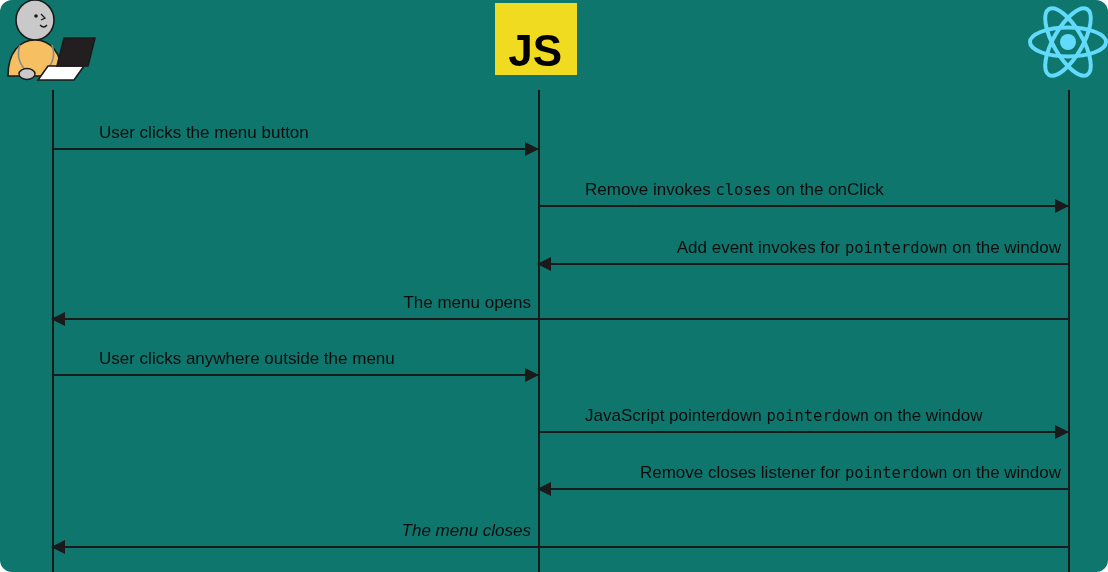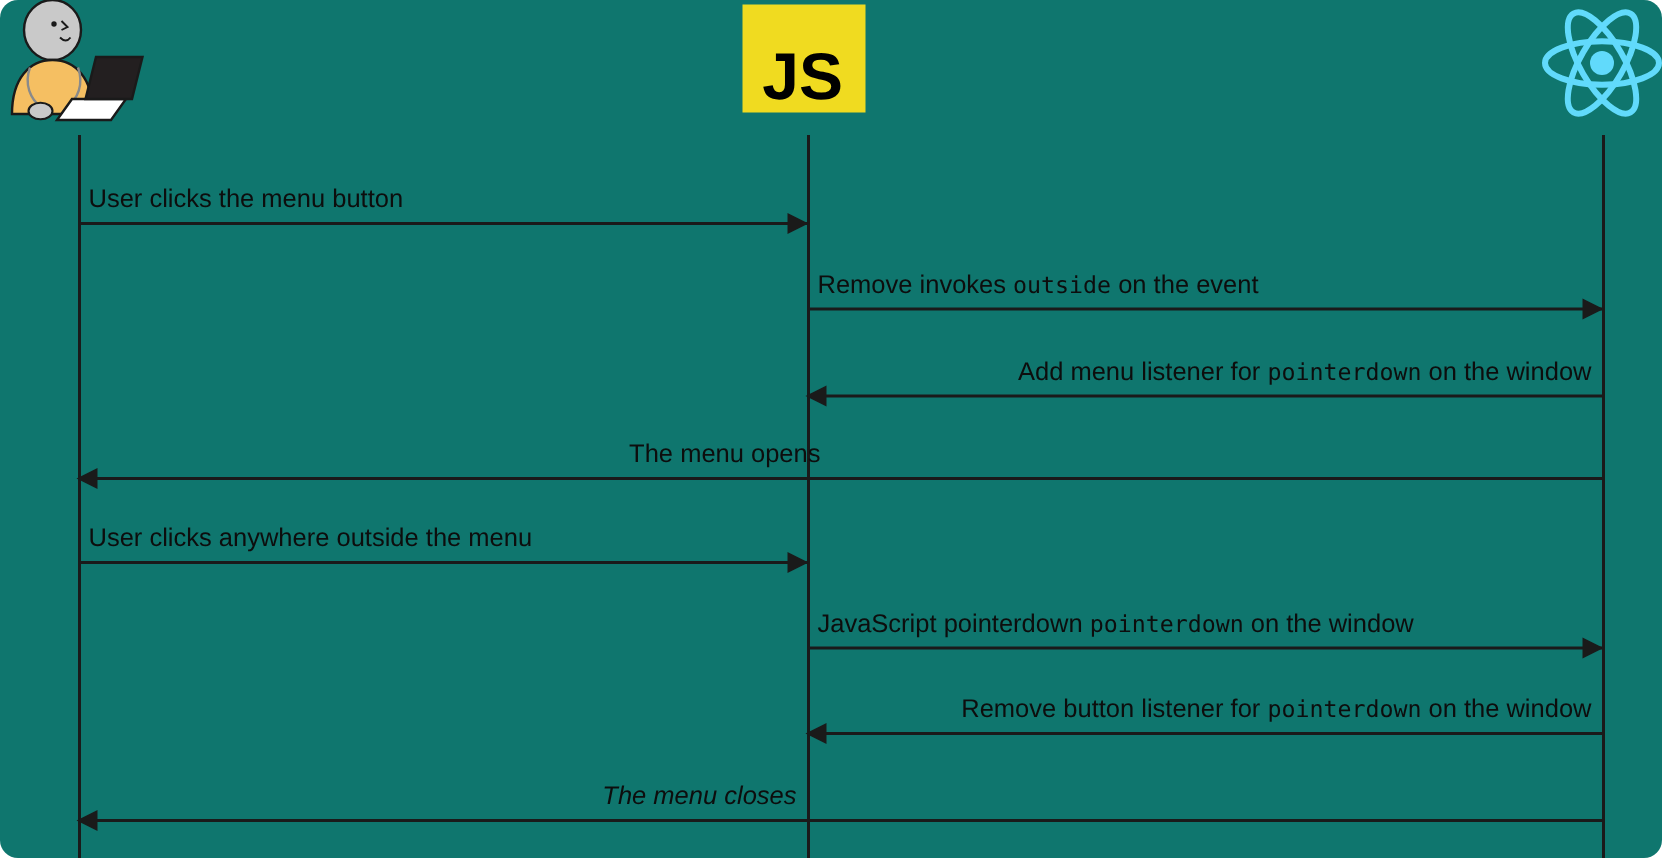--- a/index.html
+++ b/index.html
@@ -69,20 +69,21 @@
     left: -1px;
     border-right: 14px solid #1a1a1a;
   }
   .msg-label {
     position: absolute;
     bottom: 5px;
     white-space: nowrap;
     font-size: 17px;
     color: #0d0d0d;
     line-height: 20px;
+    margin-left: 40px;
   }
   .msg-label.align-left  { left: 7px;  }
   .msg-label.align-right { right: 7px; }
   .msg-label code {
     font-family: "DejaVu Sans Mono", "Liberation Mono", monospace;
     font-size: 15.5px;
     color: #0d0d0d;
   }
 </style>
 </head>
@@ -136,46 +137,46 @@
 
   <div id="messages-layer">
       <div class="message" style="left: 52px; width: 486px; top: 148px;">
         <div class="msg-line"></div>
         <div class="msg-head right"></div>
         <div class="msg-label align-left"><span>User clicks the menu button</span></div>
       </div>
       <div class="message" style="left: 538px; width: 530px; top: 205px;">
         <div class="msg-line"></div>
         <div class="msg-head right"></div>
-        <div class="msg-label align-left"><span>Remove invokes </span><code>outside</code><span> on the event</span></div>
+        <div class="msg-label align-left"><span>Remove invokes </span><code>closes</code><span> on the onClick</span></div>
       </div>
       <div class="message" style="left: 538px; width: 530px; top: 263px;">
         <div class="msg-line"></div>
         <div class="msg-head left"></div>
-        <div class="msg-label align-right"><span>Add menu listener for </span><code>pointerdown</code><span> on the window</span></div>
+        <div class="msg-label align-right"><span>Add event invokes for </span><code>pointerdown</code><span> on the window</span></div>
       </div>
       <div class="message" style="left: 52px; width: 1016px; top: 318px;">
         <div class="msg-line"></div>
         <div class="msg-head left"></div>
-        <div class="msg-label align-right" style="right: 521px;"><span>The menu opens</span></div>
+        <div class="msg-label align-right" style="right: 537px;"><span>The menu opens</span></div>
       </div>
       <div class="message" style="left: 52px; width: 486px; top: 374px;">
         <div class="msg-line"></div>
         <div class="msg-head right"></div>
         <div class="msg-label align-left"><span>User clicks anywhere outside the menu</span></div>
       </div>
       <div class="message" style="left: 538px; width: 530px; top: 431px;">
         <div class="msg-line"></div>
         <div class="msg-head right"></div>
         <div class="msg-label align-left"><span>JavaScript pointerdown </span><code>pointerdown</code><span> on the window</span></div>
       </div>
       <div class="message" style="left: 538px; width: 530px; top: 488px;">
         <div class="msg-line"></div>
         <div class="msg-head left"></div>
-        <div class="msg-label align-right"><span>Remove button listener for </span><code>pointerdown</code><span> on the window</span></div>
+        <div class="msg-label align-right"><span>Remove closes listener for </span><code>pointerdown</code><span> on the window</span></div>
       </div>
       <div class="message" style="left: 52px; width: 1016px; top: 546px;">
         <div class="msg-line"></div>
         <div class="msg-head left"></div>
         <div class="msg-label align-right" style="right: 537px; font-style: italic;"><span>The menu closes</span></div>
       </div>
     </div>
 
 </div>
 

